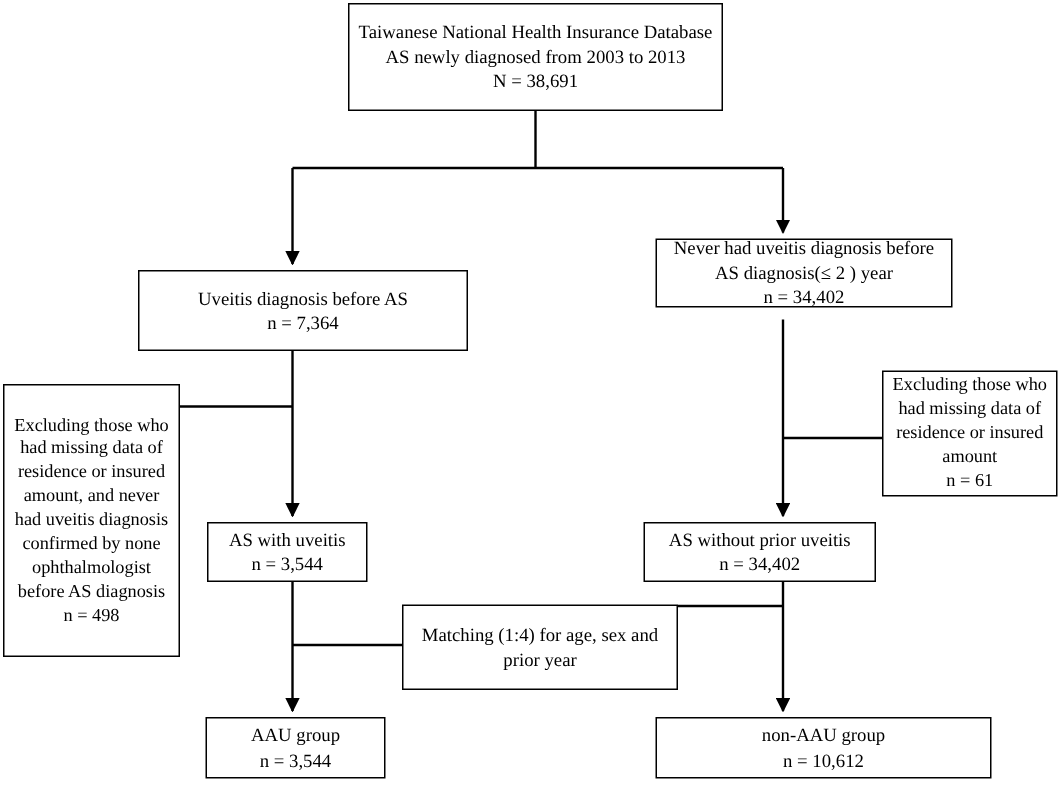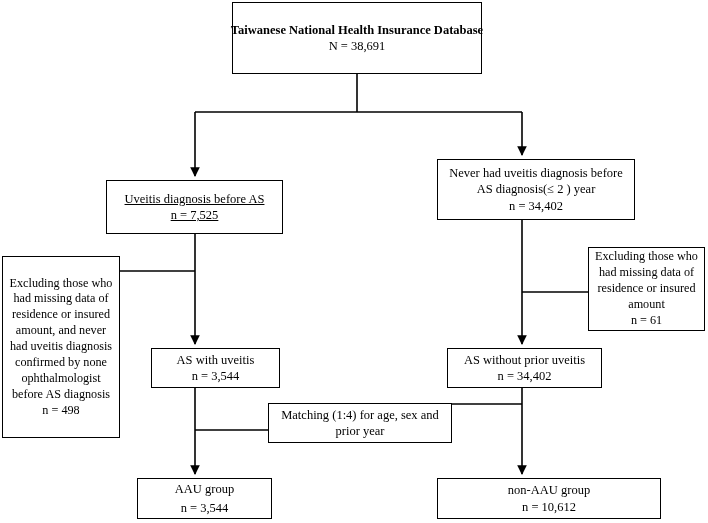--- a/index.html
+++ b/index.html
@@ -38,82 +38,79 @@
     padding: 2px 4px;
   }
   .node .line {
     display: block;
     white-space: nowrap;
   }
   .node.wrap .line {
     white-space: normal;
   }
   .node .line.bold {
-    font-weight: bold;
+    font-weight: normal;
   }
   .node-root {
     left: 232px;
     top: 2px;
     width: 250px;
     height: 72px;
   }
   .node-left-diag {
-    left: 106px;
+    left: 92px;
     top: 180px;
-    width: 177px;
+    width: 220px;
     height: 54px;
-    text-decoration: underline;
   }
   .node-right-diag {
     left: 437px;
     top: 159px;
     width: 198px;
-    height: 61px;
+    height: 46px;
   }
   .node-left-exclude {
     left: 2px;
     top: 256px;
     width: 118px;
     height: 182px;
     font-size: 12.2px;
     line-height: 1.3;
   }
   .node-right-exclude {
     left: 588px;
     top: 247px;
     width: 117px;
     height: 84px;
     font-size: 12.2px;
     line-height: 1.3;
   }
   .node-left-cohort {
     left: 138px;
     top: 348px;
-    width: 129px;
+    width: 107px;
     height: 40px;
-    margin-left: 13px;
   }
   .node-right-cohort {
-    left: 447px;
+    left: 429px;
     top: 348px;
     width: 155px;
     height: 40px;
   }
   .node-matching {
     left: 268px;
     top: 403px;
     width: 184px;
-    height: 40px;
+    height: 57px;
   }
   .node-left-final {
     left: 137px;
     top: 478px;
-    width: 135px;
+    width: 120px;
     height: 41px;
-    justify-content: space-between;
   }
   .node-right-final {
     left: 437px;
     top: 478px;
     width: 224px;
     height: 41px;
   }
 </style>
 </head>
 <body>
@@ -147,26 +144,27 @@
 
     <path d="M 522 388 L 522 474" stroke="#000000" stroke-width="1.6" fill="none" marker-end="url(#arrowhead)"></path>
 
     <path d="M 268 430 L 195 430" stroke="#000000" stroke-width="1.6" fill="none"></path>
 
     <path d="M 452 404 L 522 404" stroke="#000000" stroke-width="1.6" fill="none"></path>
   </svg>
 
   <div class="node node-root">
     <span class="line bold">Taiwanese National Health Insurance Database</span>
+    <span class="line">AS newly diagnosed from 2003 to 2013</span>
     <span class="line">N = 38,691</span>
   </div>
 
   <div class="node node-left-diag">
     <span class="line">Uveitis diagnosis before AS</span>
-    <span class="line">n = 7,525</span>
+    <span class="line">n = 7,364</span>
   </div>
 
   <div class="node node-right-diag">
     <span class="line">Never had uveitis diagnosis before</span>
     <span class="line">AS diagnosis(≤ 2 ) year</span>
     <span class="line">n = 34,402</span>
   </div>
 
   <div class="node node-left-exclude wrap">
     <span class="line">Excluding those who had missing data of residence or insured amount, and never had uveitis diagnosis confirmed by none ophthalmologist before AS diagnosis</span>

